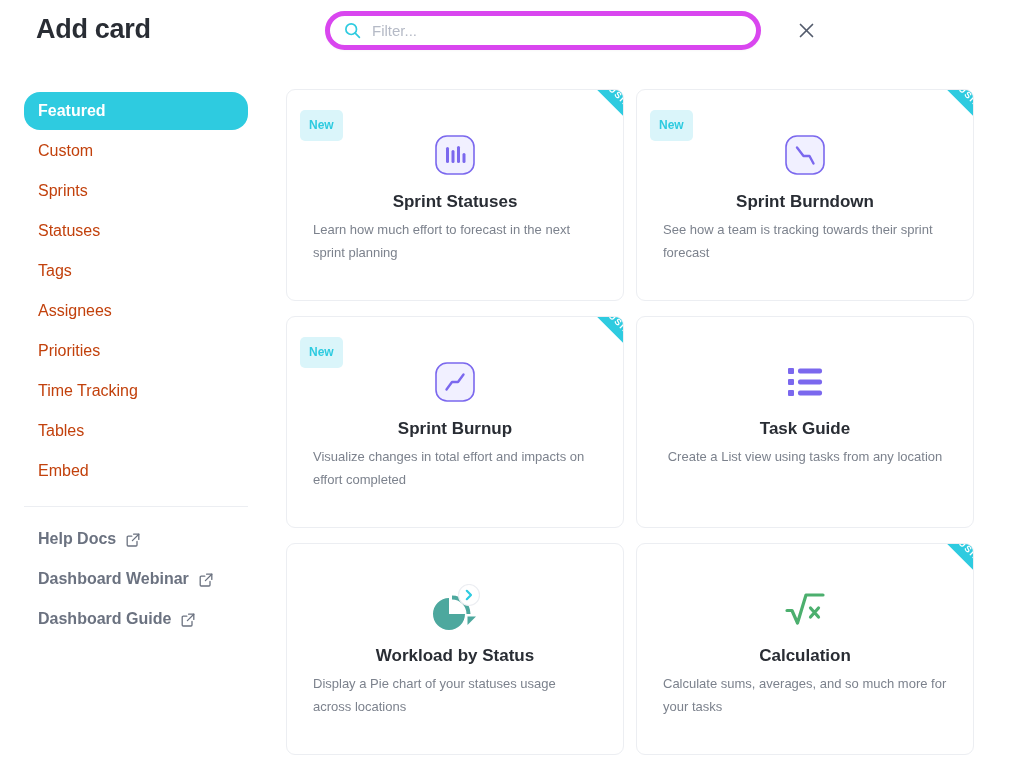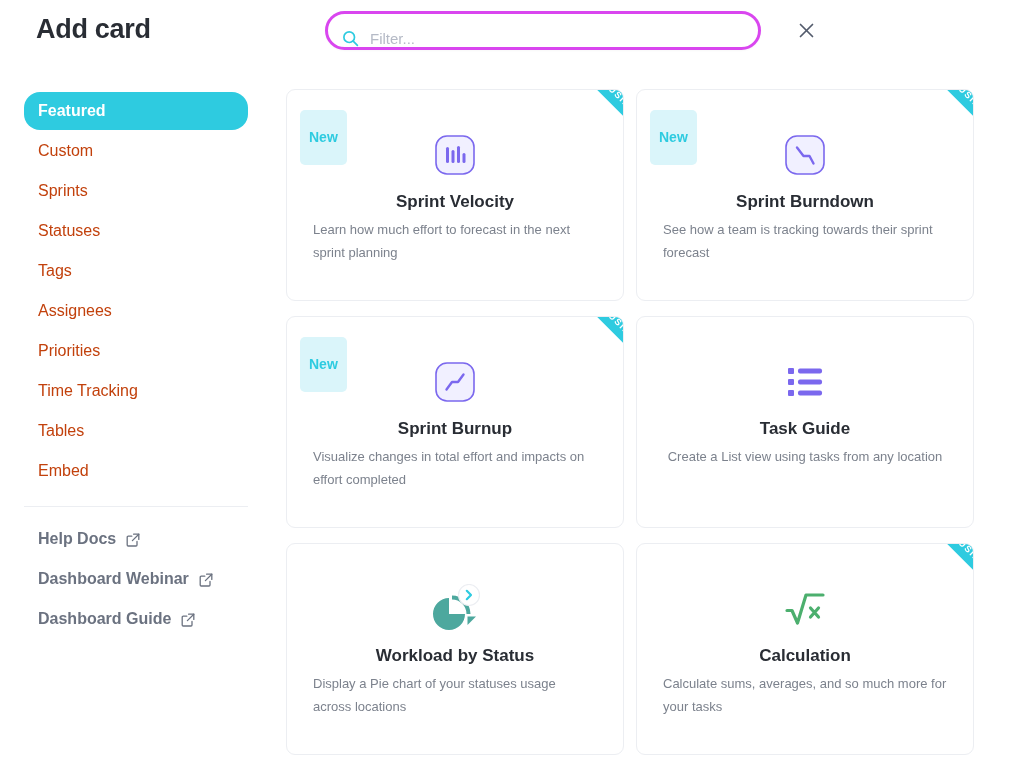--- a/index.html
+++ b/index.html
@@ -36,25 +36,25 @@
     color: #292d34;
     letter-spacing: -0.3px;
   }
 
   .search-wrap {
     position: absolute;
     left: 325px;
     top: 11px;
     width: 436px;
     height: 39px;
-    border: 3px solid #d946ef;
+    border: 5px solid #d946ef;
     border-radius: 20px;
     background: #ffffff;
     display: flex;
-    align-items: flex-end;
+    align-items: center;
     padding: 0 14px;
     box-shadow: 0 1px 2px rgba(0,0,0,0.03);
   }
   .search-icon {
     width: 17px;
     height: 17px;
     flex: 0 0 auto;
     margin-right: 11px;
     display: block;
   }
@@ -164,23 +164,23 @@
     flex-direction: column;
     align-items: center;
   }
 
   .badge-new {
     position: absolute;
     left: 13px;
     top: 20px;
     background: #daf5fa;
     color: #2ecbe0;
-    font-size: 14px;
-    font-weight: bold;
-    padding: 20px 9px;
+    font-size: 12px;
+    font-weight: bold;
+    padding: 8px 9px;
     border-radius: 5px;
     line-height: 15px;
   }
 
   .ribbon {
     position: absolute;
     right: 0;
     top: 0;
     width: 78px;
     height: 78px;
@@ -324,21 +324,21 @@
       </div>
       <div class="card-icon">
         <svg width="40" height="40" viewBox="0 0 40 40" fill="none">
           <rect x="1" y="1" width="38" height="38" rx="11" fill="#f1f0ff" stroke="#7b68ee" stroke-width="1.6"></rect>
           <rect x="11" y="12" width="3" height="16" rx="1.5" fill="#7b68ee"></rect>
           <rect x="16.5" y="15" width="3" height="13" rx="1.5" fill="#7b68ee"></rect>
           <rect x="22" y="11" width="3" height="17" rx="1.5" fill="#7b68ee"></rect>
           <rect x="27.5" y="18" width="3" height="10" rx="1.5" fill="#7b68ee"></rect>
         </svg>
       </div>
-      <div class="card-title">Sprint Velocity</div>
+      <div class="card-title">Sprint Statuses</div>
       <div class="card-desc">Learn how much effort to forecast in the next sprint planning</div>
     </div>
 
     <div class="card">
       <div class="badge-new">New</div>
       <div class="ribbon">
         <div class="ribbon-band">
           <span class="ribbon-text">BUSINESS</span>
         </div>
       </div>

